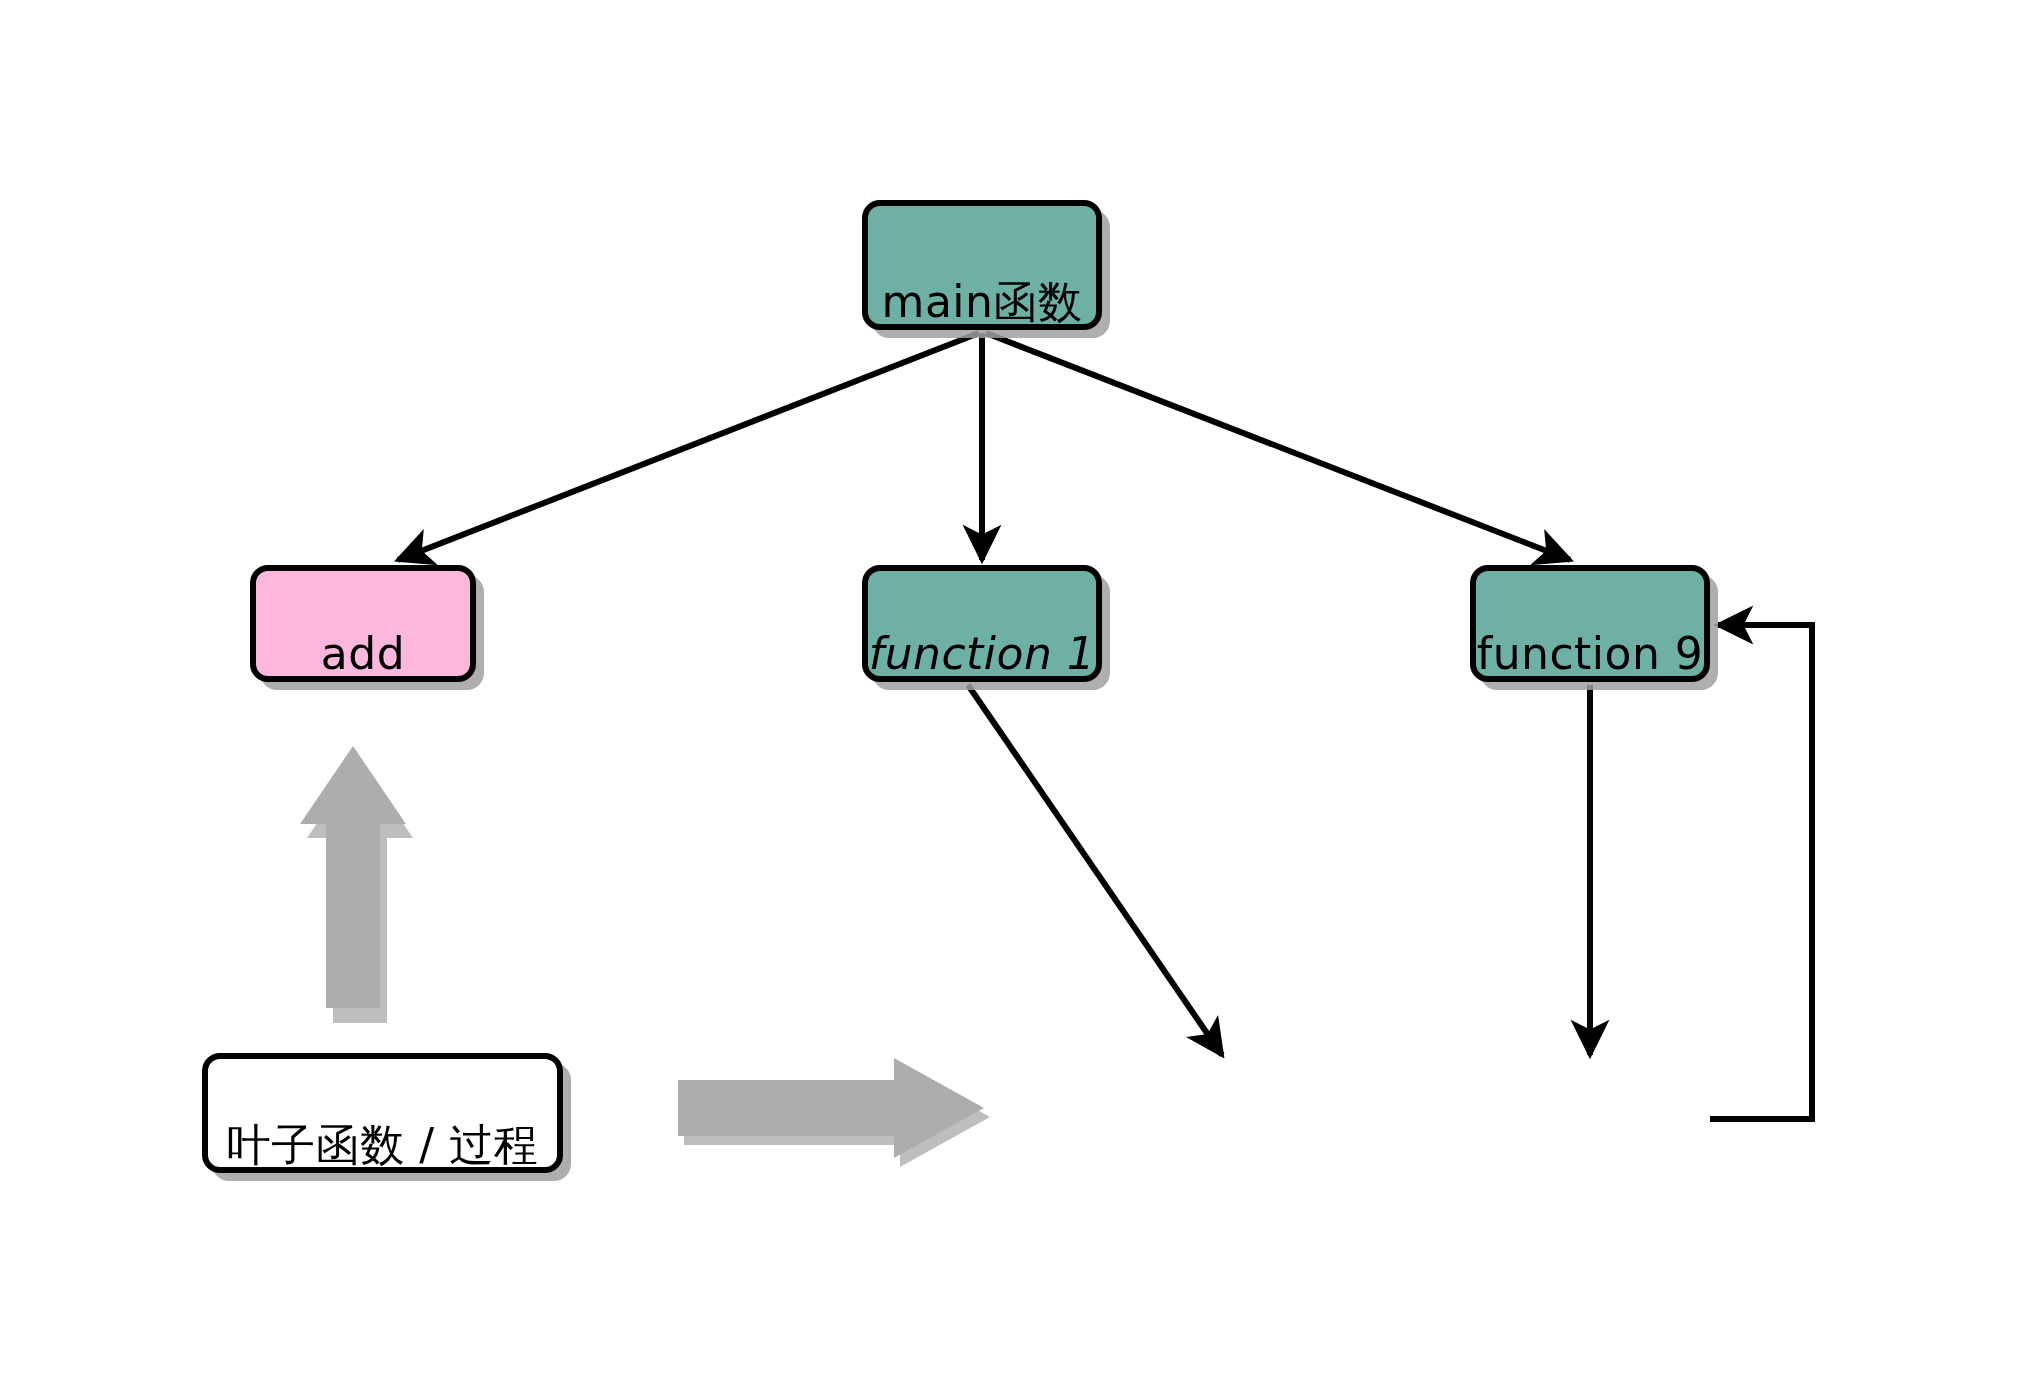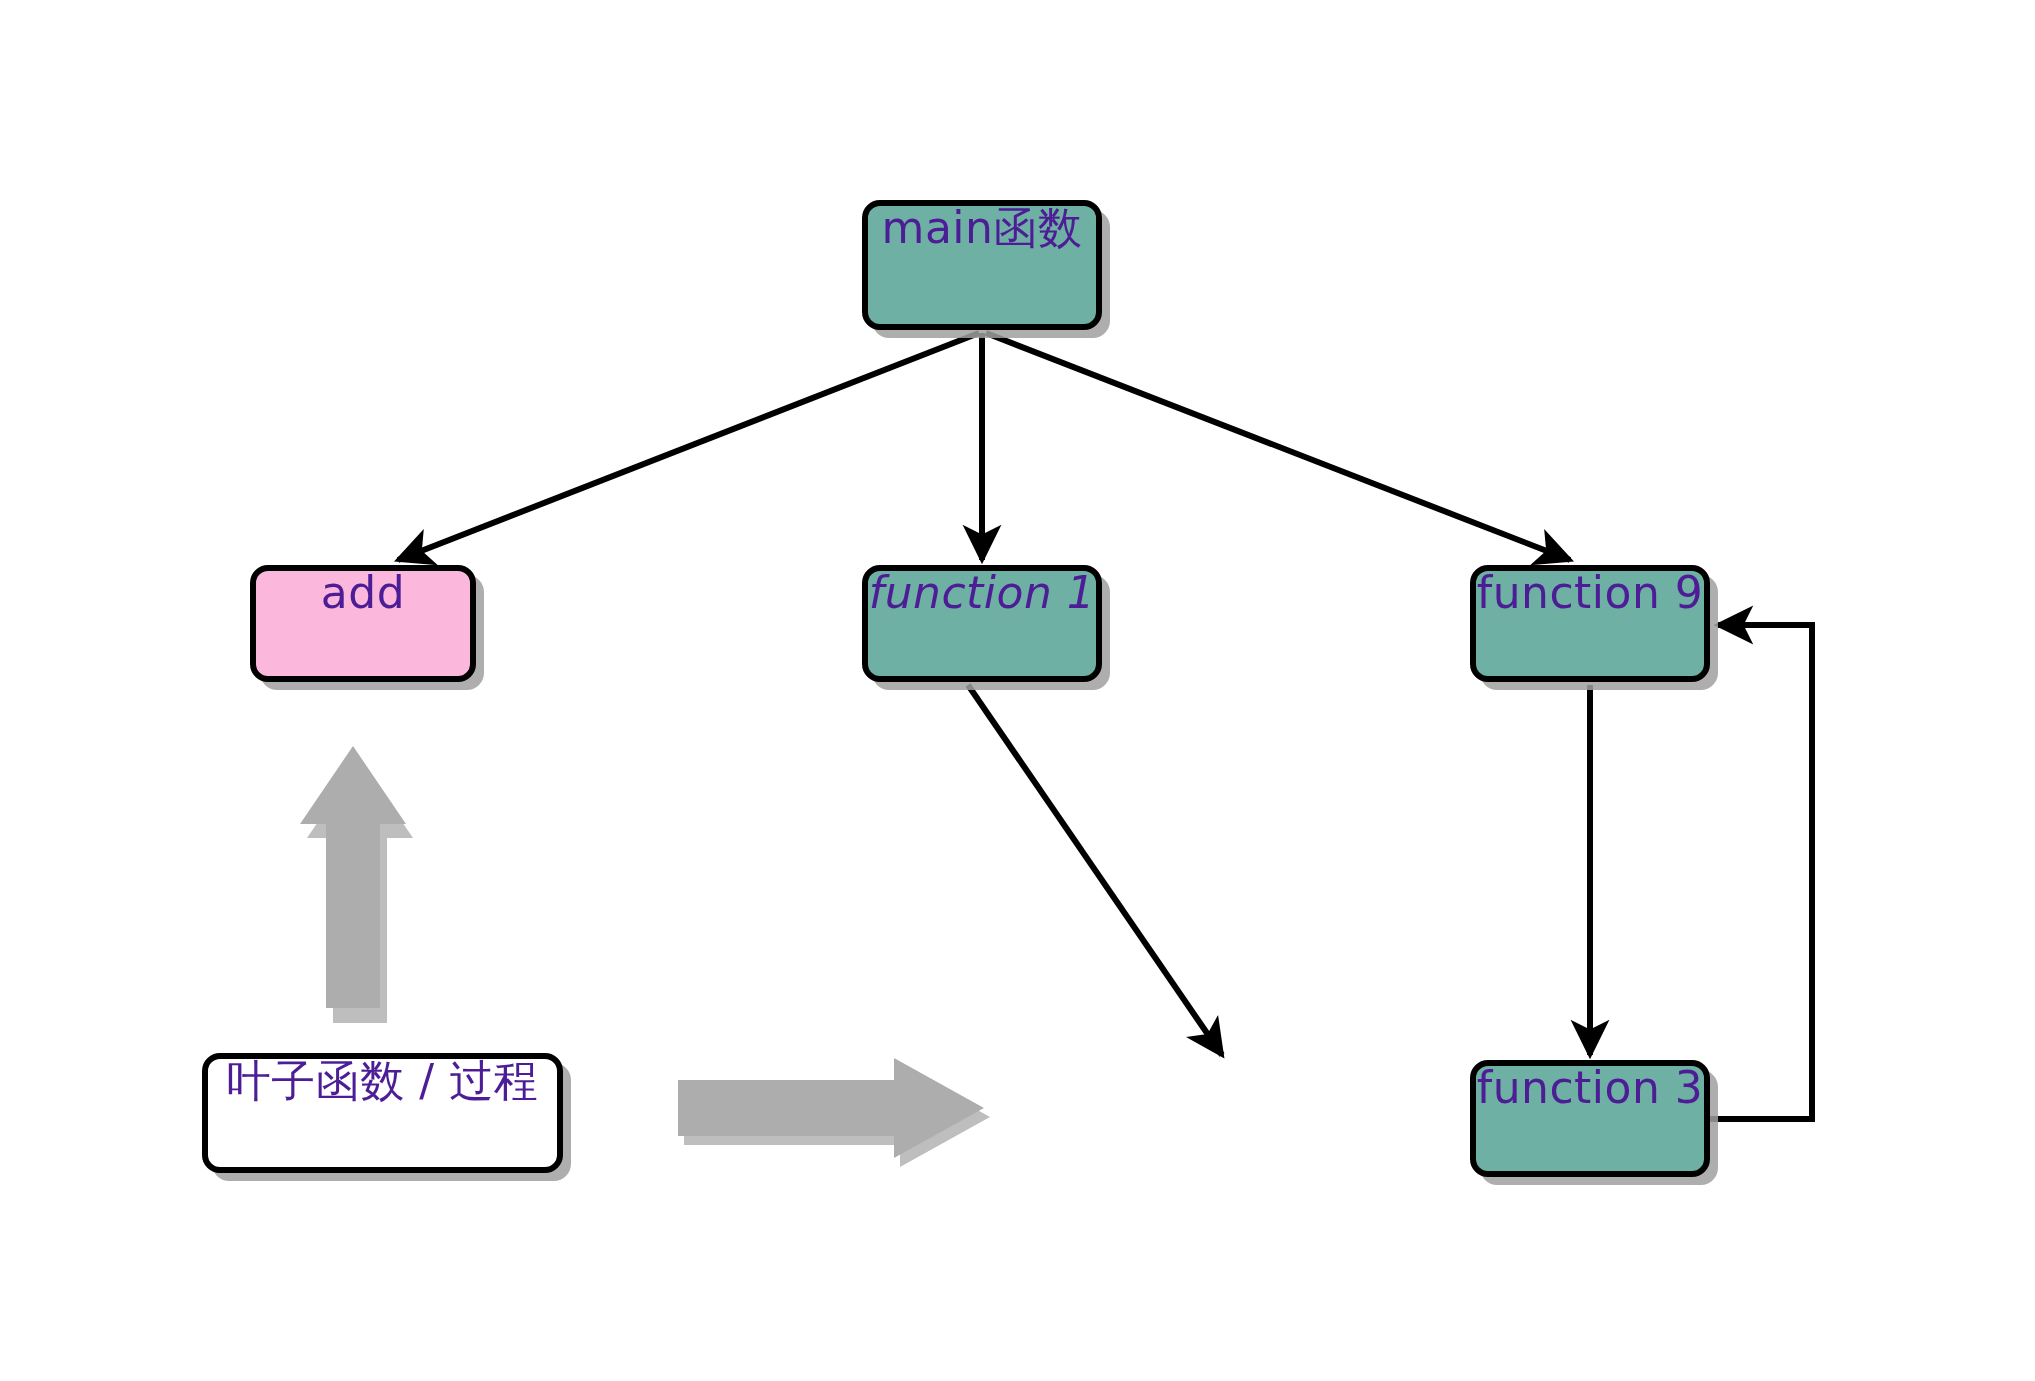--- a/index.html
+++ b/index.html
@@ -19,25 +19,25 @@
     position: absolute;
     left: 0; top: 0;
     width: 2035px;
     height: 1381px;
     pointer-events: none;
   }
   .node {
     position: absolute;
     box-sizing: border-box;
     display: flex;
-    align-items: flex-start;
+    align-items: flex-end;
     justify-content: center;
     border: 6px solid #000000;
     border-radius: 18px;
-    color: #4c1d95;
+    color: #000000;
     font-size: 44px;
     letter-spacing: 0.5px;
     line-height: 1;
     white-space: nowrap;
     box-shadow: 9px 9px 0 -1px rgba(160,160,160,0.85);
     z-index: 3;
   }
   .node-teal { background: #6FB0A5; }
   .node-pink { background: #FBB7DC; }
   .node-white { background: #FFFFFF; }
@@ -105,21 +105,18 @@
 
   <div class="node node-teal" style="left:862px; top:565px; width:240px; height:117px;font-style:italic;">
     <span class="node-label">function 1</span>
   </div>
 
   <div class="node node-teal" style="left:1470px; top:565px; width:240px; height:117px;">
     <span class="node-label">function 9</span>
   </div>
 
 
-  <div class="node node-teal" style="left:1470px; top:1060px; width:240px; height:117px;">
-    <span class="node-label">function 3</span>
-  </div>
 
   <div class="node node-white" style="left:202px; top:1053px; width:361px; height:120px;">
     <span class="node-label cjk">叶子函数 / 过程</span>
   </div>
 
 </div>
 
 </body></html>

